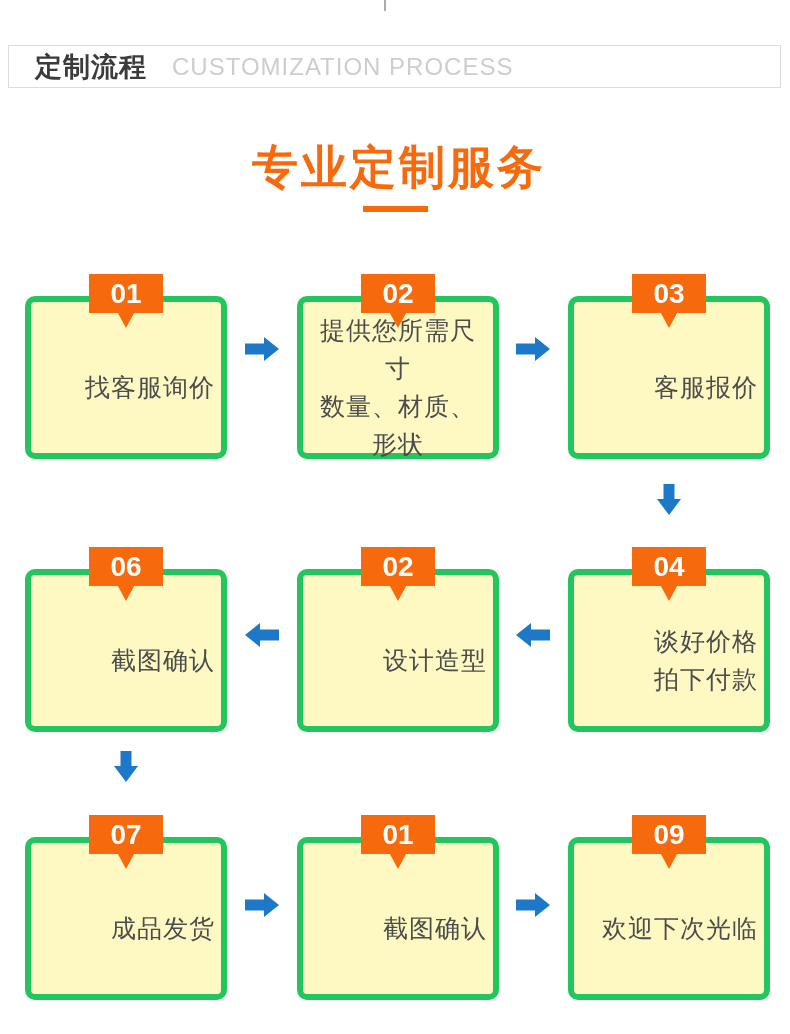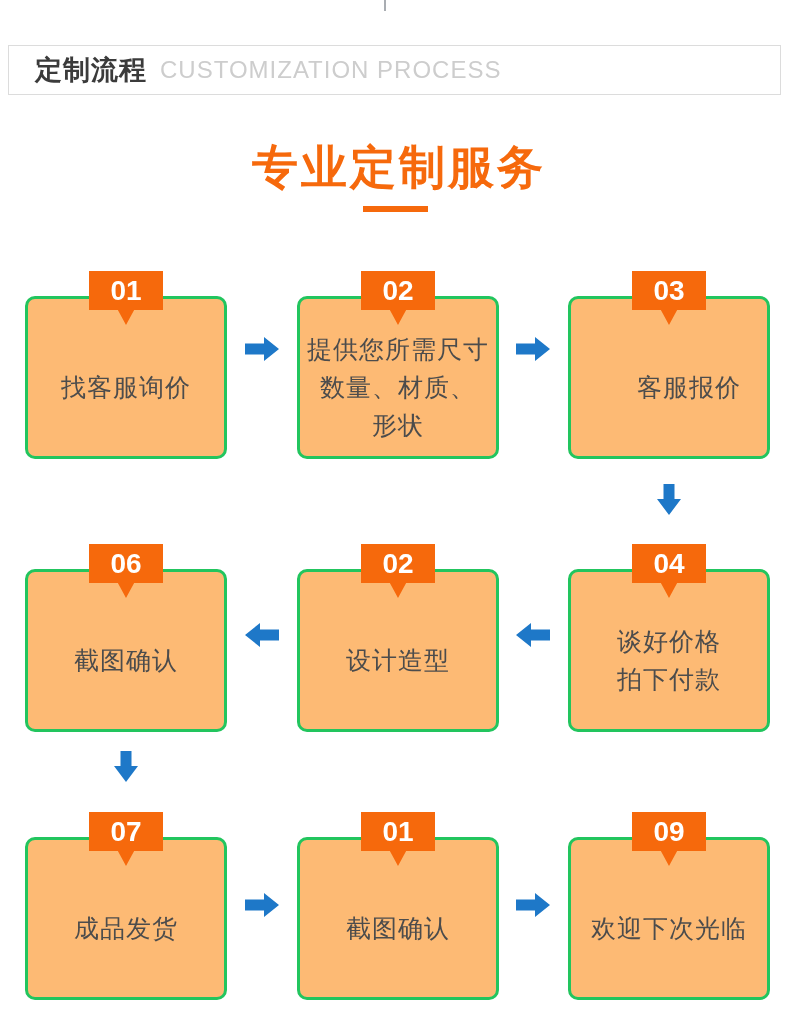--- a/index.html
+++ b/index.html
@@ -3,37 +3,37 @@
 <meta charset="utf-8">
 <style>
   html,body { margin:0; padding:0; background:#ffffff; }
   .page {
     position:relative; width:790px; height:1034px; background:#ffffff;
     font-family:"Liberation Sans","DejaVu Sans",sans-serif; overflow:hidden;
   }
   .top-tick { position:absolute; left:384px; top:0; width:2px; height:11px; background:#a9adb2; }
 
   .header-bar {
-    position:absolute; left:8px; top:45px; width:773px; height:50px;
+    position:absolute; left:8px; top:45px; width:773px; height:43px;
     border:1px solid #dcdcdc; box-sizing:border-box;
     display:flex; align-items:center; padding-left:26px; gap:13px; background:#fff;
   }
   .header-cn { font-size:27px; font-weight:bold; color:#3b3b3b; letter-spacing:1px; }
-  .header-en { font-size:24px; color:#cdcdcd; letter-spacing:1px; white-space:nowrap; }
+  .header-en { font-size:24px; color:#cdcdcd; letter-spacing:1px; white-space:nowrap;margin-left:12px; }
 
   .main-title {
     position:absolute; left:0; top:133px; width:790px; margin:4px; text-align:center;
     font-size:46px; font-weight:bold; color:#f6690c; letter-spacing:3px;
   }
   .title-underline { position:absolute; left:363px; top:206px; width:65px; height:6px; background:#f6690c; }
 
   .step {
-    position:absolute; width:202px; height:163px; background:#fdba74;
-    border:3px solid #22c55e; border-radius:10px; box-sizing:border-box;
-    display:flex; align-items:center; justify-content:center;
+    position:absolute; width:202px; height:163px; background:#fef9c3;
+    border:6px solid #22c55e; border-radius:10px; box-sizing:border-box;
+    display:flex; align-items:center; justify-content:flex-end;
   }
   .badge {
     position:absolute; top:-28px; left:50%; transform:translateX(-50%);
     width:74px; height:54px; background:#f6690c;
     clip-path:polygon(0 0,100% 0,100% 72%,61% 72%,50% 100%,39% 72%,0 72%);
   }
   .badge-num {
     display:block; width:100%; text-align:center; line-height:39px;
     font-size:28px; font-weight:bold; color:#ffffff;
   }

